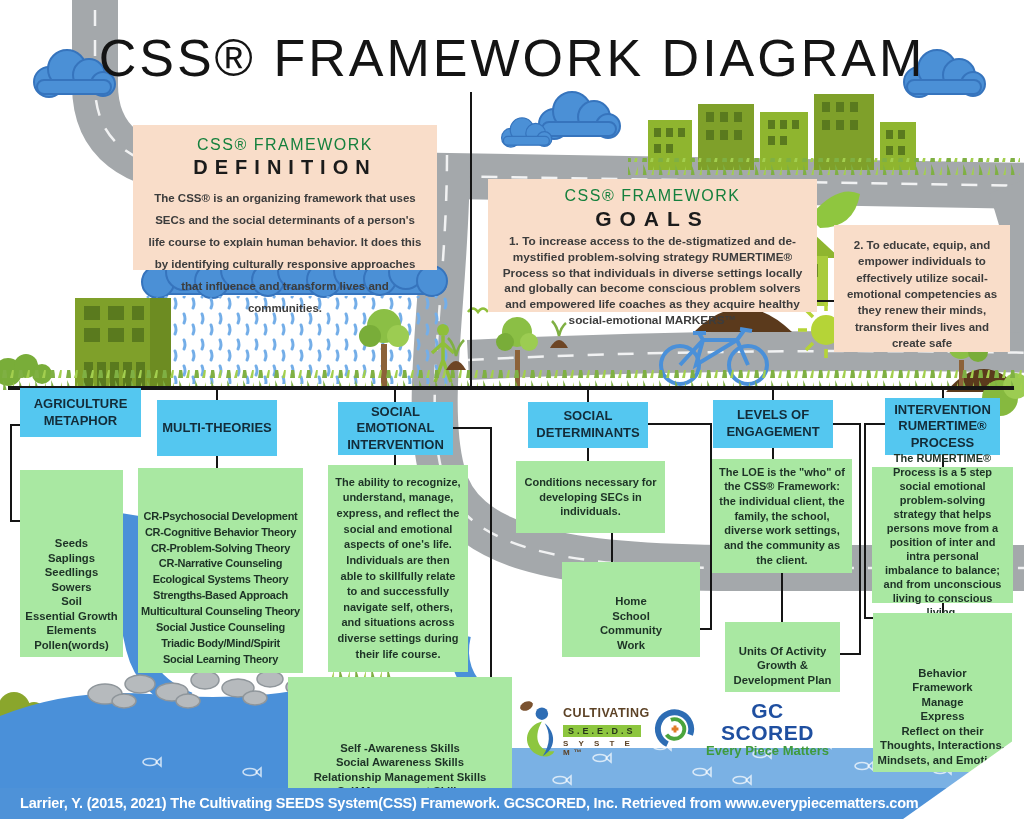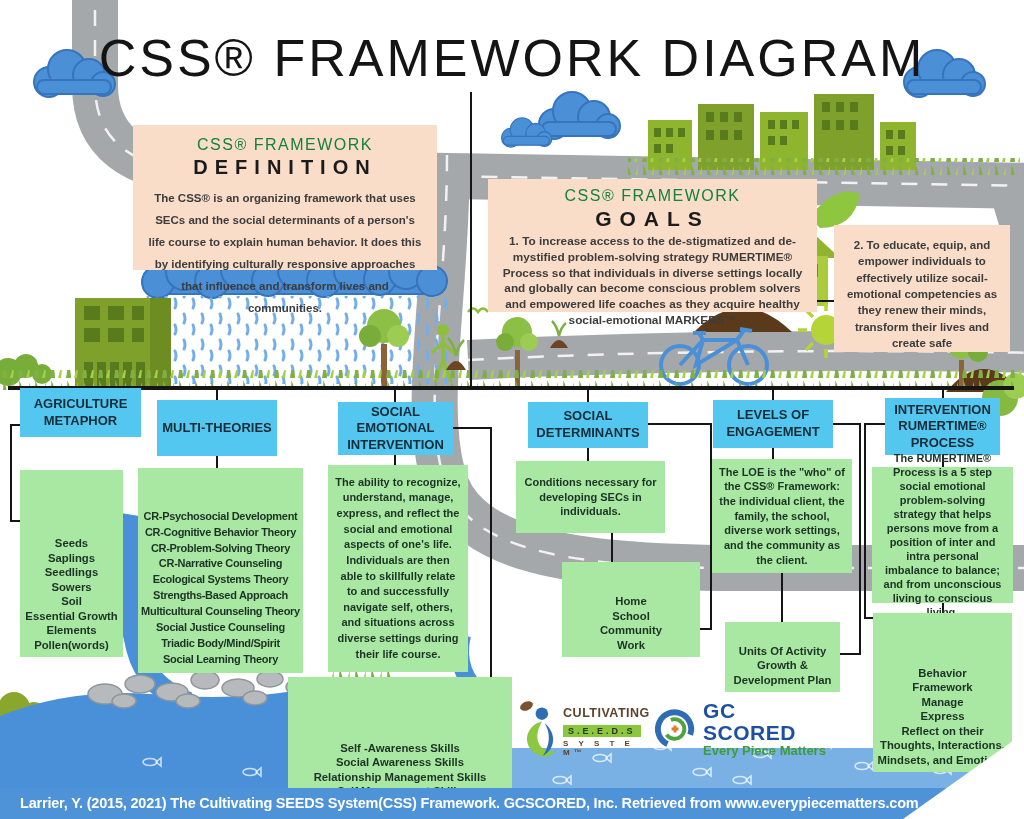--- a/index.html
+++ b/index.html
@@ -26,21 +26,21 @@
   .footerbar{position:absolute;left:0;top:788px;width:1024px;height:31px;background:#4e92d8;z-index:5;}
   .citation{color:#ffffff;font-weight:bold;font-size:14.5px;line-height:31px;padding-left:20px;letter-spacing:-0.2px;border-radius:9px;}
   .wedge{position:absolute;left:898px;top:733px;width:126px;height:86px;background:#ffffff;z-index:6;
          clip-path:polygon(100% 0,100% 100%,4% 100%);}
   .logo-cult{position:absolute;left:513px;top:695px;width:146px;height:72px;z-index:4;display:flex;align-items:center;}
   .cult-text{margin-left:2px;}
   .cult-line1{color:#5d4327;font-weight:bold;font-size:12.5px;letter-spacing:0.5px;}
   .cult-line2{background:#8dc63f;color:#27351a;font-weight:bold;font-size:9px;letter-spacing:3px;padding:1px 5px;margin-top:1px;display:inline-block;}
   .cult-line3{color:#5d4327;font-weight:bold;font-size:8px;letter-spacing:4px;margin-top:1px;}
   .logo-gc{position:absolute;left:652px;top:701px;width:180px;height:56px;z-index:4;display:flex;align-items:center;}
-  .gc-text{margin-left:6px;}
+  .gc-text{margin-left:6px;text-align:center;}
   .gc-name{color:#1f4fa0;font-weight:bold;font-size:21px;letter-spacing:0.5px;line-height:1.05;}
   .gc-tag{color:#3f9b3c;font-weight:bold;font-size:13px;line-height:1.1;}
 </style>
 </head>
 <body>
 
 <div class="canvas">
 
   <svg class="bgart" width="1024" height="819" viewBox="0 0 1024 819" xmlns="http://www.w3.org/2000/svg">
     <defs>

